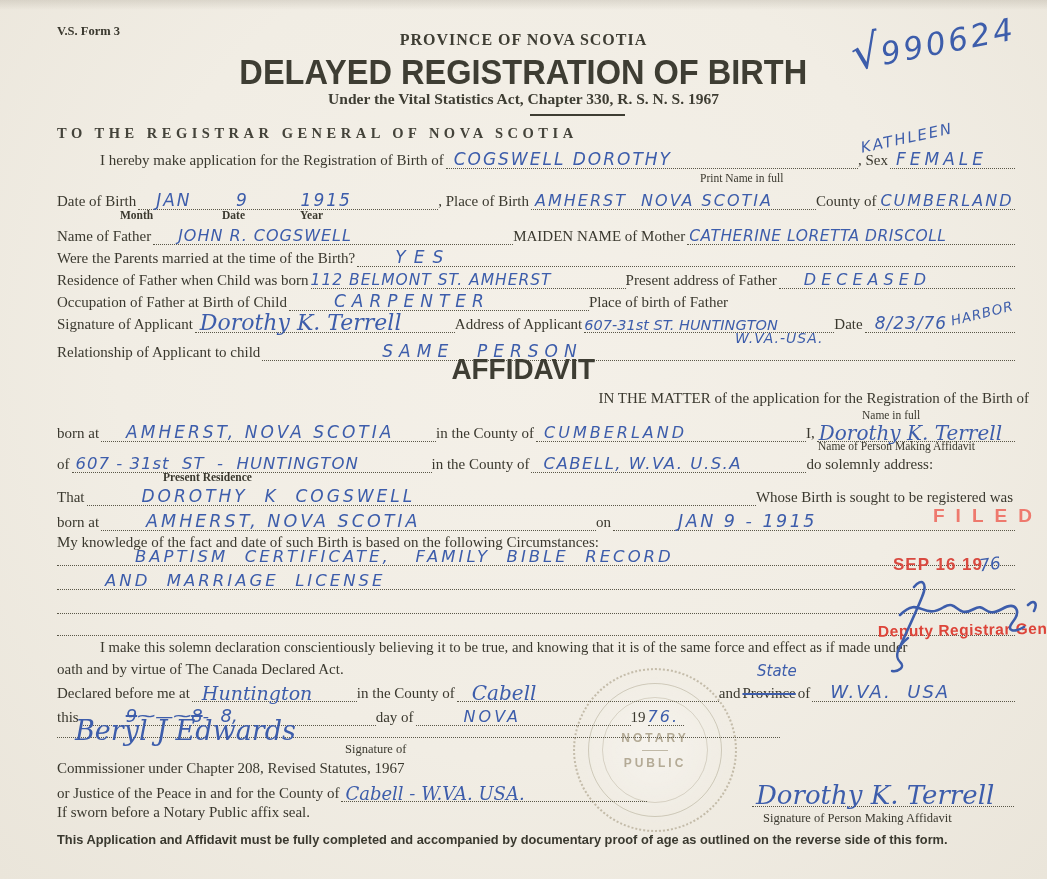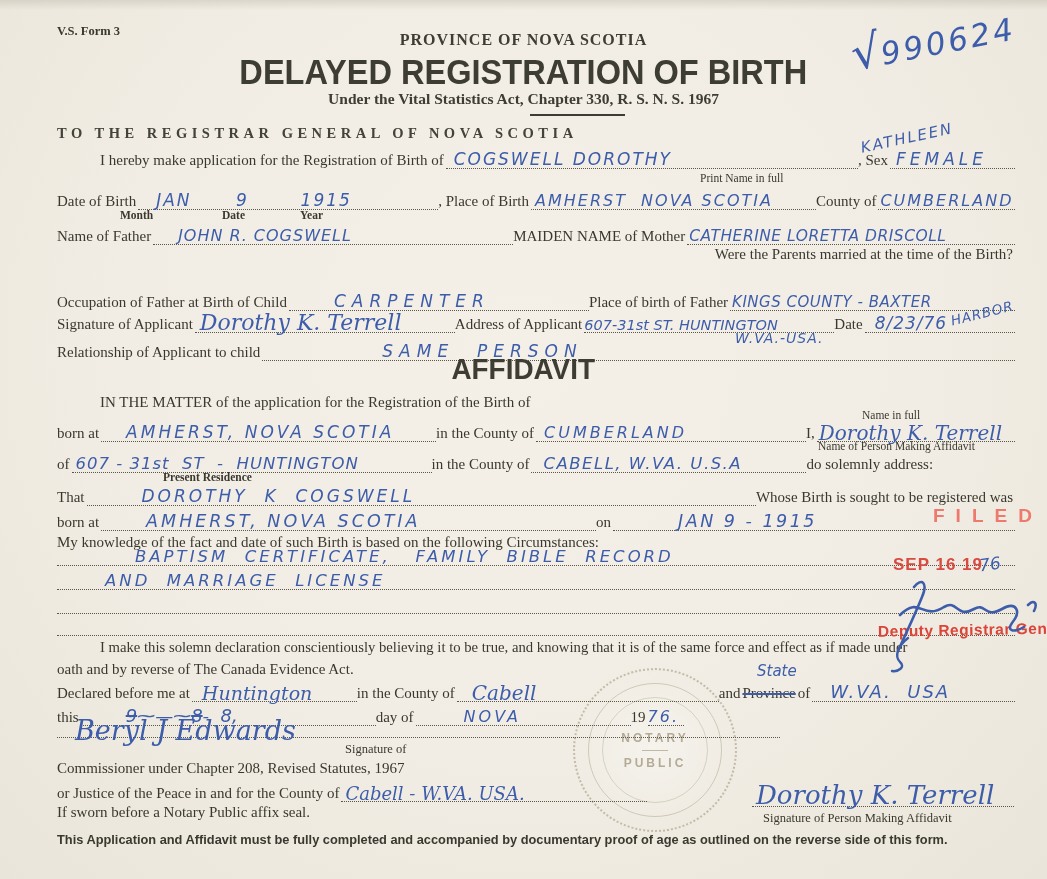--- a/index.html
+++ b/index.html
@@ -142,37 +142,44 @@
     <span class="lbl">Name of Father</span>
     <span class="fill" style="width:360px;">
       <span class="hw" style="left:25px; font-size:16px; letter-spacing:1px;">JOHN R. COGSWELL</span>
     </span>
     <span class="lbl">MAIDEN NAME of Mother</span>
     <span class="fill grow">
       <span class="hw" style="left:2px; font-size:15.5px; letter-spacing:.5px;">CATHERINE LORETTA DRISCOLL</span>
     </span>
   </div>
 
-  <div class="line" style="left:57px; right:32px; top:246px;flex-direction:column;">
+  <div class="line" style="left:57px; right:32px; top:246px;">
     <span class="lbl">Were the Parents married at the time of the Birth?</span>
     <span class="fill grow">
       <span class="hw" style="left:38px; font-size:17px; letter-spacing:8px;">YES</span>
     </span>
   </div>
 
+  <div class="line" style="left:57px; right:32px; top:268px;">
+    <span class="lbl">Residence of Father when Child was born</span>
+    <span class="fill" style="width:315px;">
+      <span class="hw" style="left:0; font-size:15.5px; letter-spacing:1px;">112 BELMONT ST. AMHERST</span>
+    </span>
+    <span class="lbl">Present address of Father</span>
+    <span class="fill grow">
+      <span class="hw" style="left:25px; letter-spacing:5px;">DECEASED</span>
+    </span>
+  </div>
 
   <div class="line" style="left:57px; right:32px; top:290px;">
     <span class="lbl">Occupation of Father at Birth of Child</span>
     <span class="fill" style="width:300px;">
       <span class="hw" style="left:45px; font-size:17px; letter-spacing:6px;">CARPENTER</span>
     </span>
     <span class="lbl">Place of birth of Father</span>
-    <span class="fill grow">
-      <span class="hw" style="left:2px; font-size:15px; letter-spacing:.5px;">KINGS COUNTY - BAXTER</span>
-    </span>
   </div>
   <div class="abs" style="left:950px; top:305px; transform:rotate(-14deg); font-family:'DejaVu Sans',sans-serif; font-style:italic; color:#3d5dab; font-size:13.5px; letter-spacing:1px;">HARBOR</div>
 
   <div class="line" style="left:57px; right:32px; top:312px;">
     <span class="lbl">Signature of Applicant</span>
     <span class="fill" style="width:260px;">
       <span class="script" style="left:5px;">Dorothy K. Terrell</span>
     </span>
     <span class="lbl">Address of Applicant</span>
     <span class="fill" style="width:250px;">
@@ -189,21 +196,21 @@
     <span class="lbl">Relationship of Applicant to child</span>
     <span class="fill grow">
       <span class="hw" style="left:120px; font-size:17px; letter-spacing:6px;">SAME  PERSON</span>
     </span>
   </div>
 
   <div class="abs title" style="left:0; right:0; top:352px; font-size:30px;">
     <span class="condense">AFFIDAVIT</span>
   </div>
 
-  <div class="line" style="left:100px; right:16px; top:390px;">
+  <div class="line" style="left:100px; right:16px; top:390px;flex-direction:column;">
     <span class="lbl">IN THE MATTER of the application for the Registration of the Birth of</span>
   </div>
   <div class="sub" style="left:862px; top:409px;">Name in full</div>
 
   <div class="line" style="left:57px; right:32px; top:421px;">
     <span class="lbl">born at</span>
     <span class="fill" style="width:335px;">
       <span class="hw" style="left:25px; font-size:17px; letter-spacing:3px;">AMHERST, NOVA SCOTIA</span>
     </span>
     <span class="lbl">in the County of</span>
@@ -273,21 +280,21 @@
   <div class="line" style="left:57px; right:32px; top:616px; height:20px;">
     <span class="fill grow"></span>
   </div>
 
   <div class="abs stamp" style="left:878px; top:621px; font-size:15.5px; color:#dd4439; letter-spacing:.5px; transform:rotate(-1deg);">Deputy Registrar General</div>
   <svg class="abs" style="left:862px; top:575px;" width="180" height="85" viewBox="0 0 180 85">
     <path d="M52,12 C60,2 66,8 60,22 C52,42 44,58 36,76 M38,40 C58,20 60,46 82,32 C96,24 94,44 112,34 C124,27 122,44 140,34 C154,26 160,36 150,48 C144,56 152,58 162,52 M166,30 C172,24 176,28 172,36" fill="none" stroke="#3d5dab" stroke-width="2.6" stroke-linecap="round"></path>
   </svg>
 
   <div class="abs" style="left:100px; top:639px; font-size:14.7px; white-space:nowrap;">I make this solemn declaration conscientiously believing it to be true, and knowing that it is of the same force and effect as if made under</div>
-  <div class="abs" style="left:57px; top:661px; font-size:15px;">oath and by reverse of The Canada Evidence Act.</div>
+  <div class="abs" style="left:57px; top:661px; font-size:15px;">oath and by virtue of The Canada Declared Act.</div>
   <svg class="abs" style="left:886px; top:636px;" width="34" height="38" viewBox="0 0 34 38">
     <path d="M22,2 C12,10 8,20 14,26 C20,31 12,36 6,35" fill="none" stroke="#3d5dab" stroke-width="2.4" stroke-linecap="round"></path>
   </svg>
 
   <div class="line" style="left:57px; right:32px; top:681px;">
     <span class="lbl">Declared before me at</span>
     <span class="fill" style="width:165px;">
       <span class="script" style="left:10px; font-size:19px;">Huntington</span>
     </span>
     <span class="lbl">in the County of</span>

